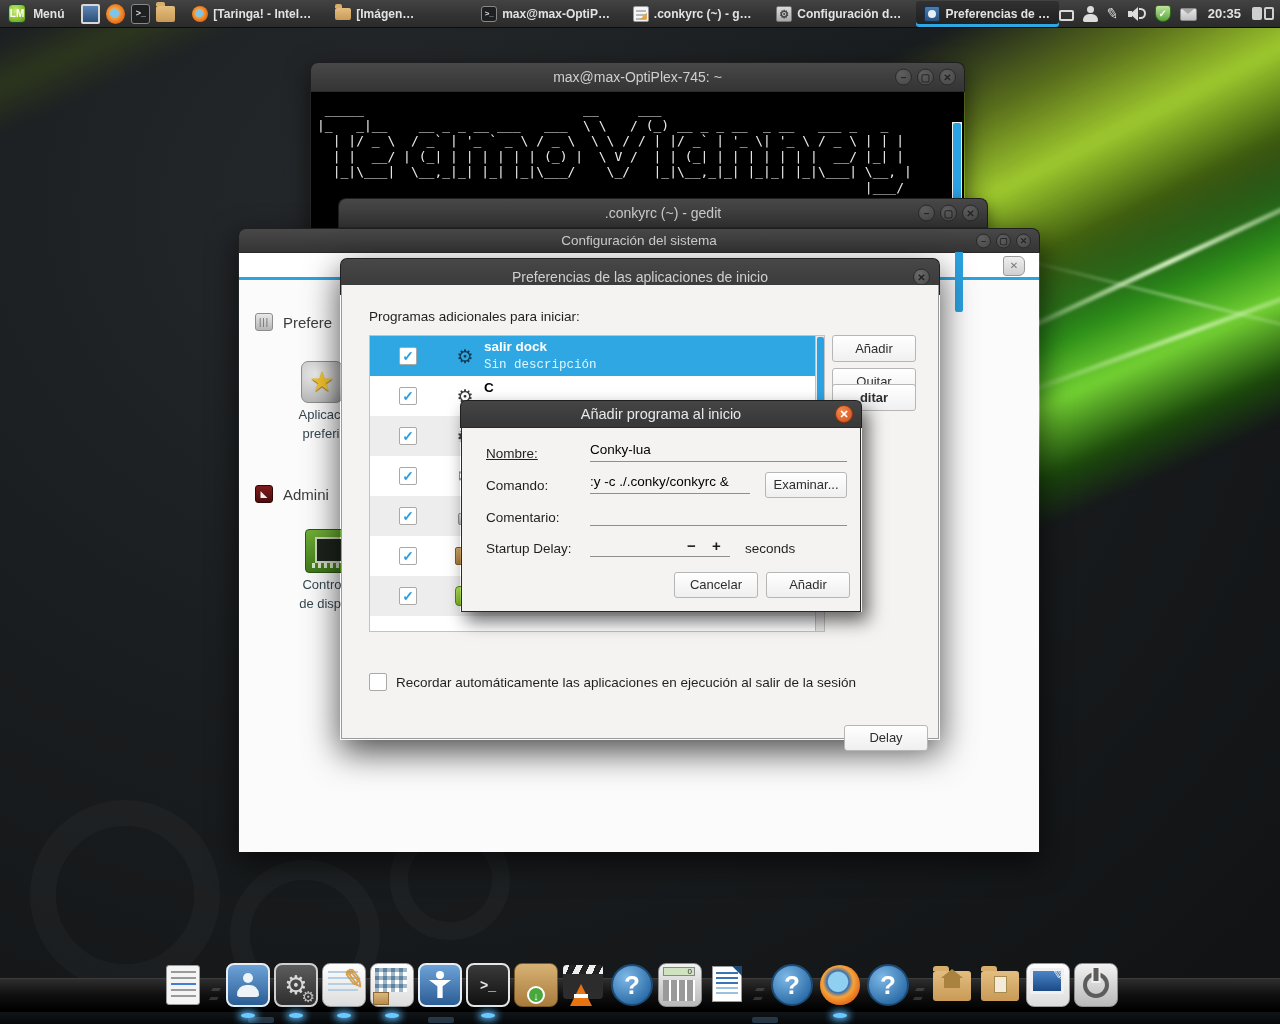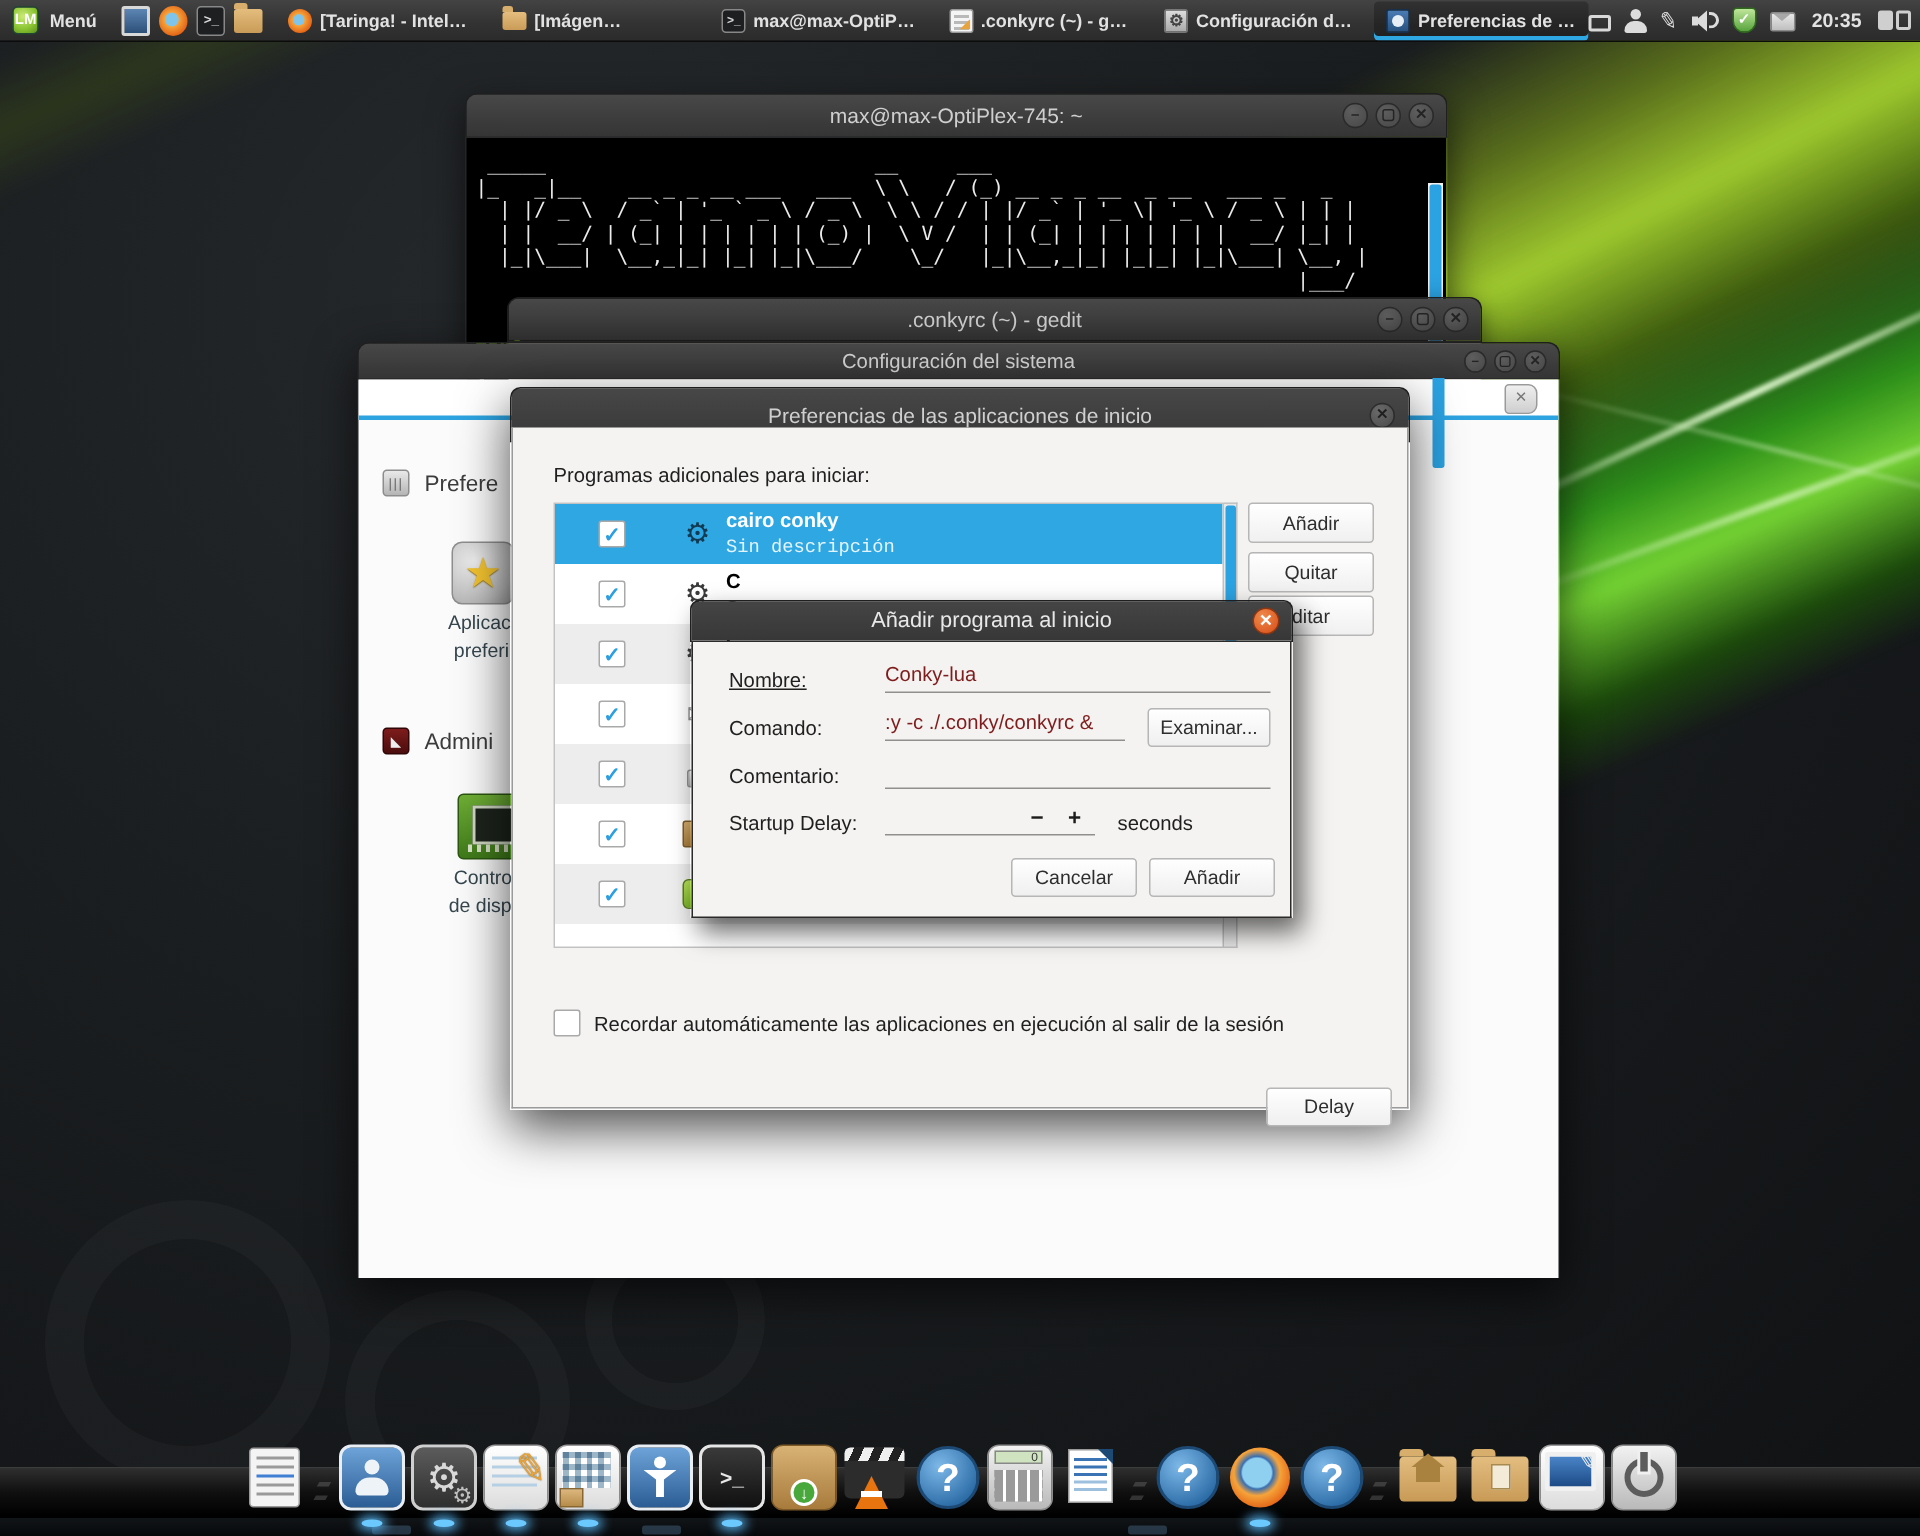--- a/index.html
+++ b/index.html
@@ -185,21 +185,21 @@
   #adddlg { position:absolute; left:460px; top:400px; width:402px; height:212px; z-index:60;
     box-shadow:6px 9px 18px rgba(0,0,0,.6); border-radius:6px 6px 0 0; }
   #adddlg .titlebar { height:28px; border-radius:6px 6px 0 0; font-size:14.5px; color:#e8e8e8;
     background:linear-gradient(#454545,#373737); }
   .orange-close { position:absolute; right:8px; top:50%; transform:translateY(-50%); width:18px; height:18px; border-radius:50%;
     background:radial-gradient(circle at 35% 30%, #f08a4b, #dd5f27 70%, #c14c18); border:1px solid #8e3512;
     color:#fff; font-size:11px; line-height:16px; text-align:center; font-weight:bold; }
   #adddlg .body { position:absolute; left:1px; top:28px; right:1px; bottom:0; background:#f4f3f1;
     border:1px solid #2a2a2a; border-top:none; }
   .frow { position:absolute; left:24px; color:#1f1f1f; font-size:13.5px; }
-  .entry { position:absolute; border-bottom:1px solid #8f8f8f; height:20px; font-size:13.5px; color:#7f1d1d;
+  .entry { position:absolute; border-bottom:1px solid #8f8f8f; height:20px; font-size:13.5px; color:#000000;
     white-space:nowrap; overflow:hidden; }
   .spin { position:absolute; font-size:15px; color:#1b1b1b; font-weight:bold; }
   .mini-btn { position:absolute; height:26px; line-height:24px; }
 
   
   #dock-floor { position:absolute; left:0; bottom:10px; width:1280px; height:36px; z-index:70;
     background:linear-gradient(#2e2e2e, #101010 45%, #000 90%); border-top:1px solid #3c3c3c; }
   #dock-base { position:absolute; left:0; bottom:0; width:1280px; height:12px; z-index:70;
     background:linear-gradient(#121518,#06080a); }
   #dock { position:absolute; left:0; bottom:16px; width:1280px; z-index:75;
@@ -361,21 +361,21 @@
     <div id="table">
 
       <div class="trow sel">
         <div class="cell-check">
             <span class="cbx">✓</span>
           </div>
         <div class="cell-icon">
             <span class="gear-glyph">⚙</span>
           </div>
         <div class="cell-text">
-          <b>cairo conky</b><br>
+          <b>salir dock</b><br>
           <span class="desc">Sin descripción</span>
         </div>
       </div>
       <div class="trow">
         <div class="cell-check">
             <span class="cbx">✓</span>
           </div>
         <div class="cell-icon">
             <span class="gear-glyph">⚙</span>
           </div>
@@ -443,21 +443,21 @@
           <b>mintWelcome</b>
         </div>
       </div>
     </div>
     <div id="tbl-scroll">
       <div id="tbl-thumb"></div>
     </div>
 
     <div class="side-btn" style="top:50px;">Añadir</div>
     <div class="side-btn" style="top:83px;">Quitar</div>
-    <div class="side-btn" style="top:112px;">ditar</div>
+    <div class="side-btn" style="top:99px;font-weight:bold;">ditar</div>
 
     <div class="remember">
       <span class="cbx empty"></span>
       <span>Recordar automáticamente las aplicaciones en ejecución al salir de la sesión</span>
     </div>
 
     <div id="close-btn" class="btn">Delay</div>
   </div>
 </div>
 

